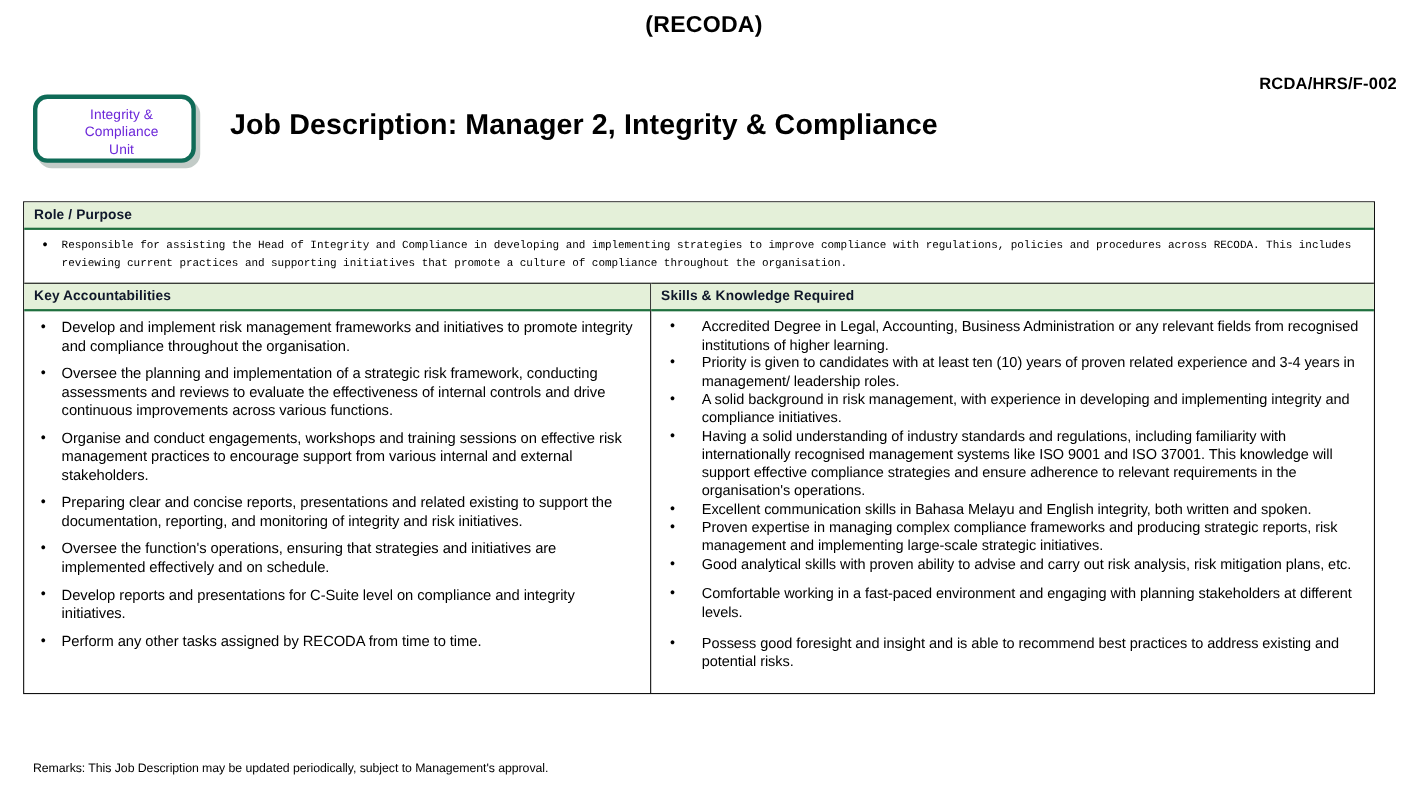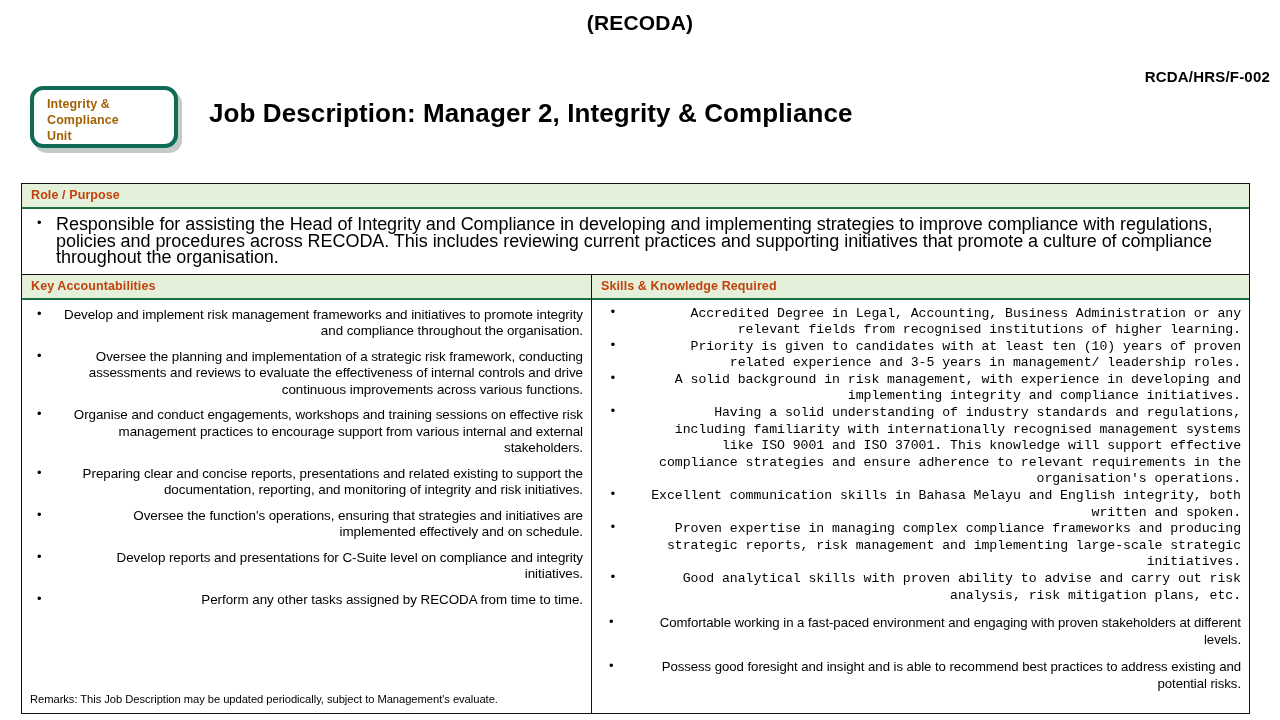--- a/index.html
+++ b/index.html
@@ -52,25 +52,26 @@
     height: 62px;
     box-sizing: border-box;
     border: 4px solid #0f6b57;
     border-radius: 13px;
     background: #ffffff;
     box-shadow: 4px 5px 0 rgba(120,140,130,0.45);
     padding: 6px 0 0 13px;
   }
   .unit-badge span {
     display: block;
-    color: #a16207;
-    font-weight: bold;
+    color: #6d28d9;
+    font-weight: normal;
     font-size: 12.5px;
     line-height: 16px;
     letter-spacing: 0.1px;
+    text-align: center;
   }
 
   .job-title {
     position: absolute;
     left: 209px;
     top: 12px;
     font-weight: bold;
     font-size: 26px;
     letter-spacing: 0.1px;
     white-space: nowrap;
@@ -83,21 +84,21 @@
     top: 183px;
     width: 1229px;
     border: 1.5px solid #111111;
     box-sizing: border-box;
     background: #ffffff;
   }
 
   .sec-head {
     background: #e4f0d9;
     border-bottom: 2px solid #1f6f3f;
-    color: #c2410c;
+    color: #0f172a;
     font-weight: bold;
     font-size: 12.5px;
     letter-spacing: 0.1px;
     padding: 4px 0 4px 9px;
     line-height: 15px;
   }
 
   .row-split {
     display: flex;
     align-items: stretch;
@@ -108,27 +109,26 @@
     border-right: 1.5px solid #111111;
   }
   .col-right {
     flex: 1;
     box-sizing: border-box;
   }
   .col-left .sec-head,
   .col-right .sec-head { border-top: 1.5px solid #111111; }
 
   .body-box { padding: 7px 8px 8px 8px; }
-  .body-box.tight { padding: 6px 8px 4px 8px; font-family: Liberation Mono, monospace; }
+  .body-box.tight { padding: 6px 8px 4px 8px; }
 
   ul.bullets {
     margin: 0;
     padding: 0;
     list-style: none;
-    text-align: right;
   }
   ul.bullets li {
     position: relative;
     padding-left: 26px;
     font-size: 13.4px;
     line-height: 16.5px;
     letter-spacing: -0.05px;
   }
   ul.bullets li::before {
     content: "\2022";
@@ -153,23 +153,24 @@
     font-size: 13.2px;
     line-height: 16.6px;
     margin-bottom: 11px;
   }
   ul.bullets.sf li::before { left: 9px; }
   ul.bullets.sf li:last-child { margin-bottom: 12px; }
 
   .purpose-text {
     position: relative;
     padding-left: 26px;
-    font-size: 18px;
+    font-size: 10px;
     line-height: 16.5px;
     letter-spacing: -0.05px;
+    font-family: Liberation Mono, monospace;
   }
   .purpose-text::before {
     content: "\2022";
     position: absolute;
     left: 7px;
     top: -1px;
     font-size: 13px;
   }
 
   .remarks {
@@ -220,33 +221,33 @@
             <li>Perform any other tasks assigned by RECODA from time to time.</li>
           </ul>
       </div>
     </div>
 
     <div class="col-right">
       <div class="sec-head">Skills &amp; Knowledge Required</div>
       <div class="body-box tight">
         <ul class="bullets dense">
             <li>Accredited Degree in Legal, Accounting, Business Administration or any relevant fields from recognised institutions of higher learning.</li>
-            <li>Priority is given to candidates with at least ten (10) years of proven related experience and 3-5 years in management/ leadership roles.</li>
+            <li>Priority is given to candidates with at least ten (10) years of proven related experience and 3-4 years in management/ leadership roles.</li>
             <li>A solid background in risk management, with experience in developing and implementing integrity and compliance initiatives.</li>
             <li>Having a solid understanding of industry standards and regulations, including familiarity with internationally recognised management systems like ISO 9001 and ISO 37001. This knowledge will support effective compliance strategies and ensure adherence to relevant requirements in the organisation's operations.</li>
             <li>Excellent communication skills in Bahasa Melayu and English integrity, both written and spoken.</li>
             <li>Proven expertise in managing complex compliance frameworks and producing strategic reports, risk management and implementing large-scale strategic initiatives.</li>
             <li>Good analytical skills with proven ability to advise and carry out risk analysis, risk mitigation plans, etc.</li>
           </ul>
       </div>
 
       <div class="body-box">
         <ul class="bullets sf">
-            <li>Comfortable working in a fast-paced environment and engaging with proven stakeholders at different levels.</li>
+            <li>Comfortable working in a fast-paced environment and engaging with planning stakeholders at different levels.</li>
             <li>Possess good foresight and insight and is able to recommend best practices to address existing and potential risks.</li>
           </ul>
       </div>
     </div>
 
   </div>
 </div>
 
-<div class="remarks">Remarks: This Job Description may be updated periodically, subject to Management's evaluate.</div>
+<div class="remarks">Remarks: This Job Description may be updated periodically, subject to Management's approval.</div>
 
 </body></html>

